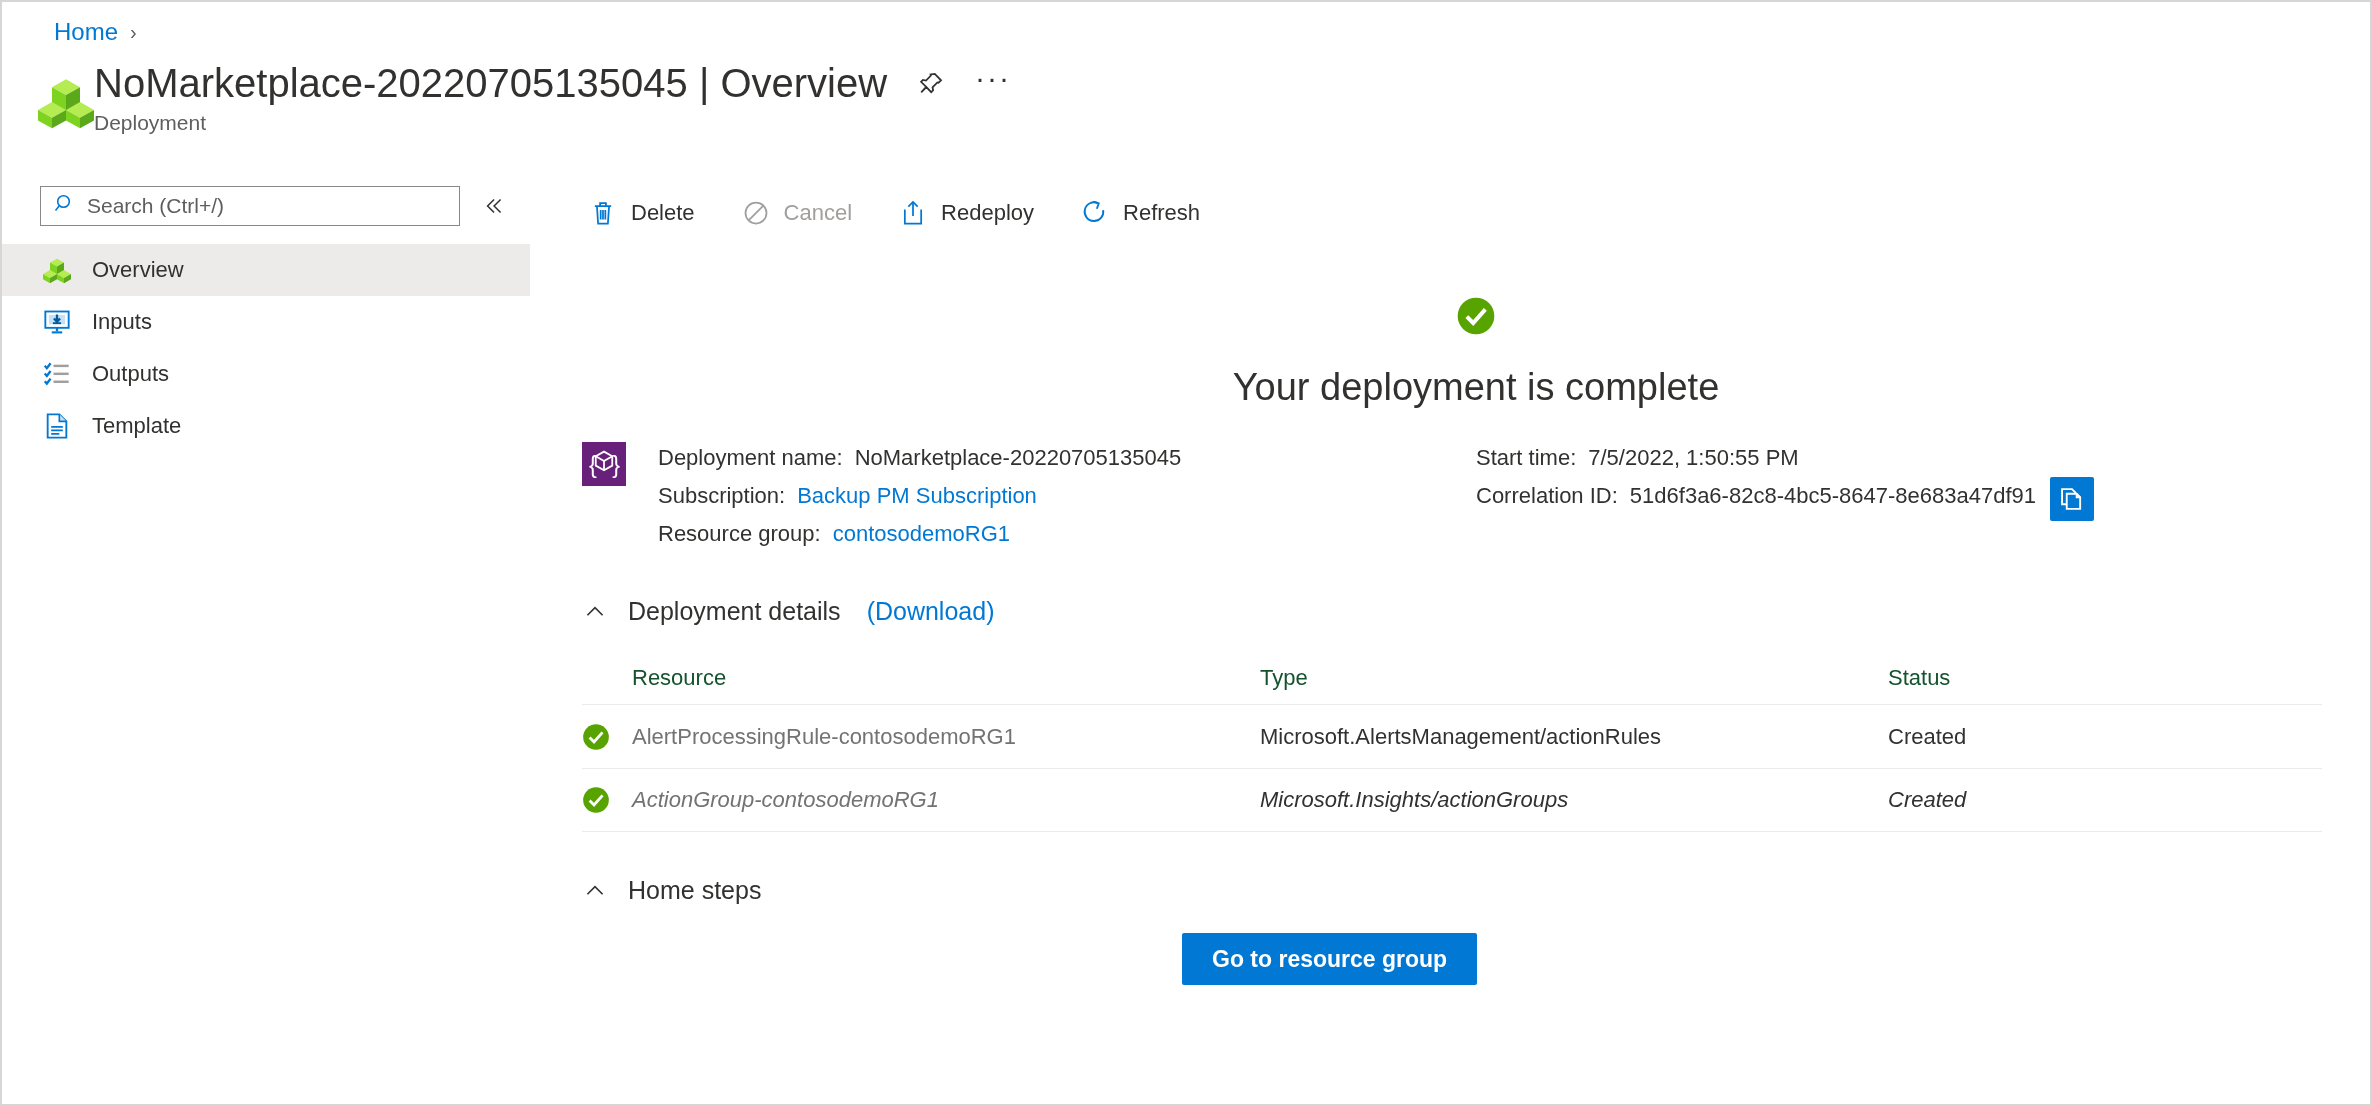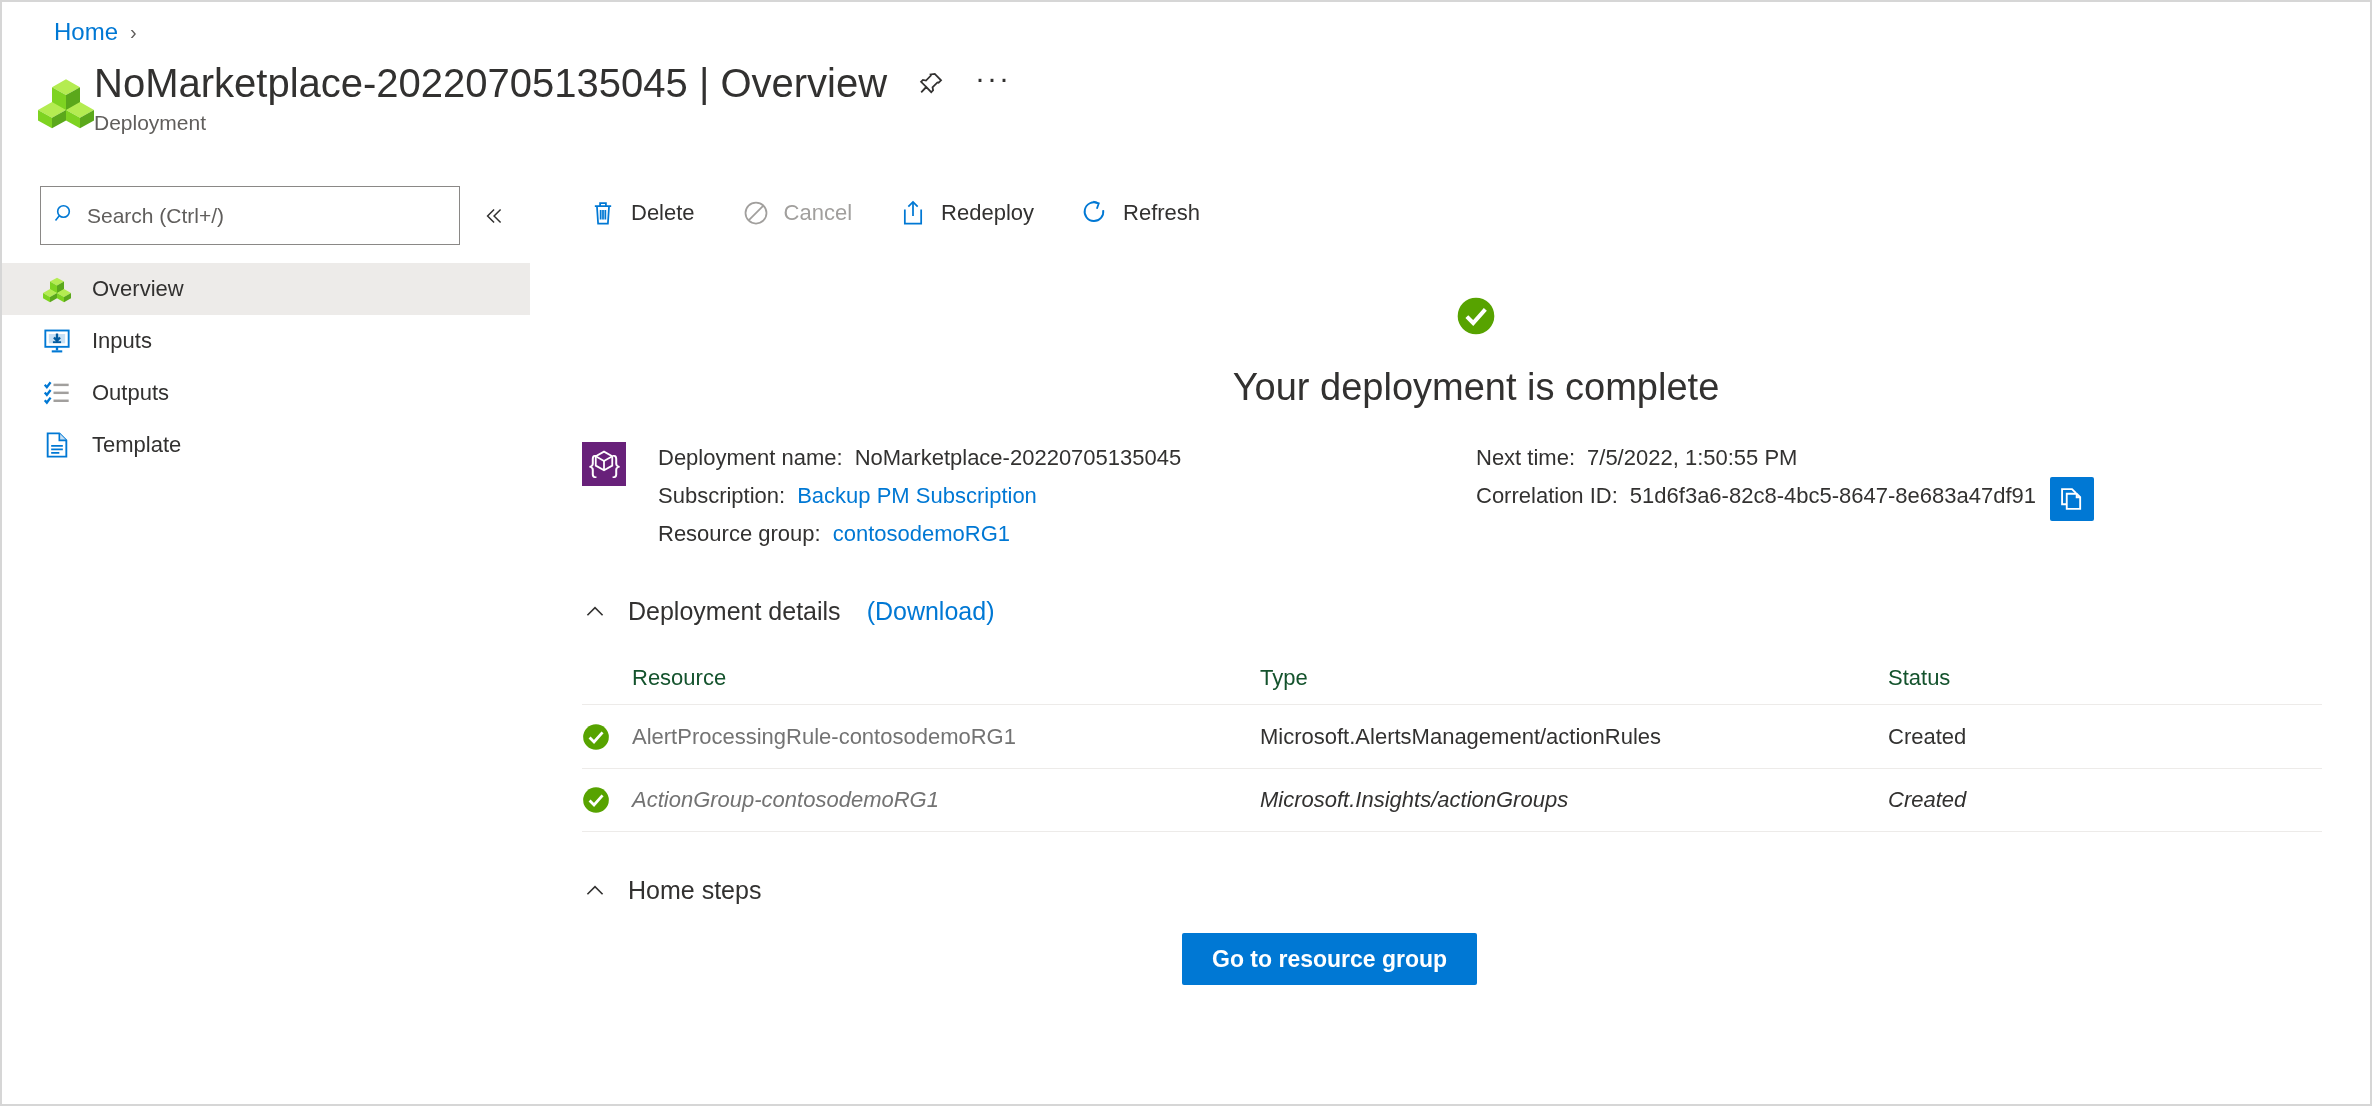--- a/index.html
+++ b/index.html
@@ -95,21 +95,21 @@
   }
   .search-row {
     display: flex;
     align-items: center;
     padding: 6px 0 0 38px;
     gap: 18px;
   }
   .search-box {
     position: relative;
     width: 420px;
-    height: 59px;
+    height: 40px;
     border: 1px solid #8a8886;
     background: #ffffff;
     display: flex;
     align-items: center;
   }
   .search-icon { margin-left: 12px; flex: none; }
   .search-input {
     border: none;
     outline: none;
     font-family: "Liberation Sans", sans-serif;
@@ -488,21 +488,21 @@
             <span class="info-link">Backup PM Subscription</span>
           </div>
           <div class="info-row">
             <span class="info-label">Resource group:</span>
             <span class="info-link">contosodemoRG1</span>
           </div>
         </div>
 
         <div>
           <div class="info-row">
-            <span class="info-label">Next time:</span>
+            <span class="info-label">Start time:</span>
             <span class="info-value">7/5/2022, 1:50:55 PM</span>
           </div>
           <div class="info-row">
             <span class="info-label">Correlation ID:</span>
             <span class="info-value">51d6f3a6-82c8-4bc5-8647-8e683a47df91</span>
             <span class="copy-btn">
               <svg width="28" height="28" viewBox="0 0 24 24" fill="none" stroke="#ffffff" stroke-width="1.6">
                 <path d="M3.5 3.5h8.5l3 3v10H3.5z"></path>
                 <path d="M7.5 7.5h8.5l3 3v10H7.5z" fill="#0078d4"></path>
                 <polyline points="16,7.5 16,10.5 19,10.5"></polyline>

